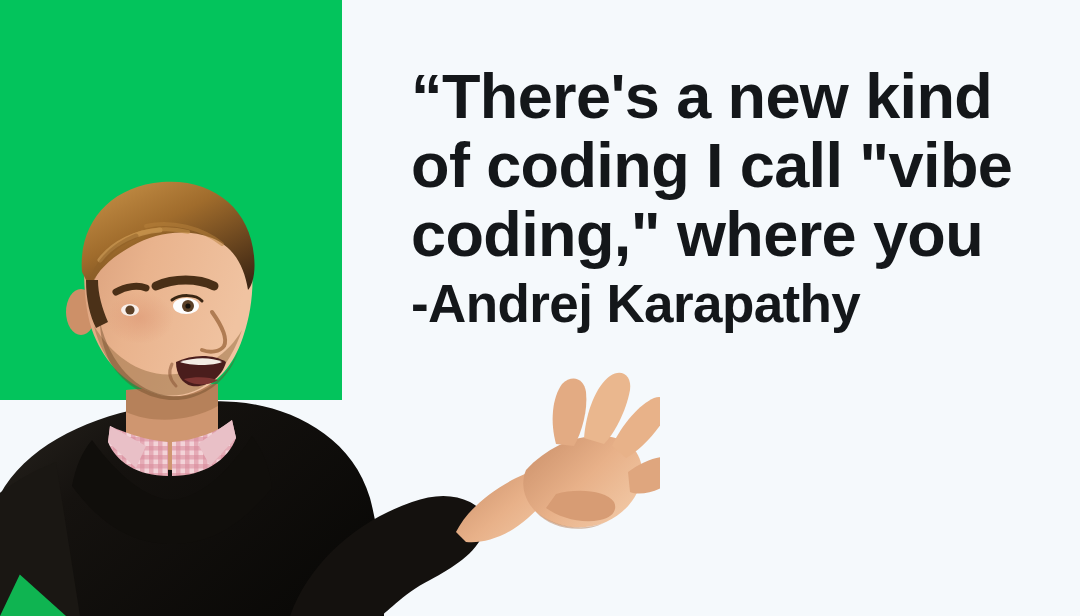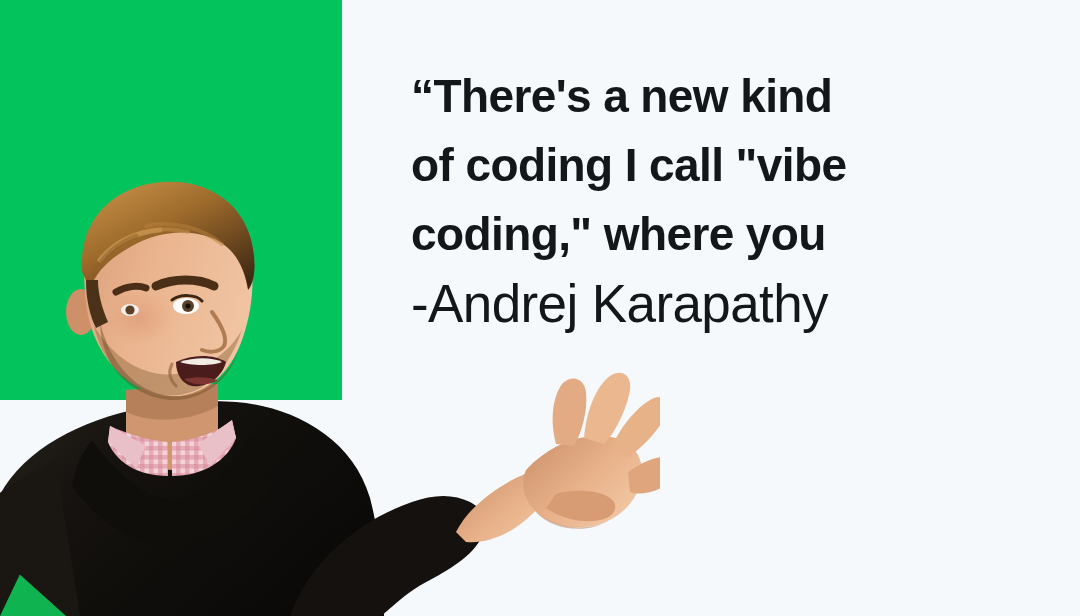--- a/index.html
+++ b/index.html
@@ -40,31 +40,31 @@
     width:700px; height:476px;
   }
 
   
   #quote-block {
     position:absolute;
     left:411px; top:62px;
     width:640px;
   }
   .quote-line {
-    font-size:46px;
+    font-size:63px;
     line-height:69px;
     font-weight:700;
     letter-spacing:-0.6px;
     color:#14171a;
     white-space:pre;
   }
   #attribution {
     font-size:53px;
     line-height:69px;
-    font-weight:400;
+    font-weight:700;
     letter-spacing:-0.6px;
     color:#14171a;
     white-space:pre;
   }
 </style>
 </head>
 <body>
 
 <div id="card">
 

